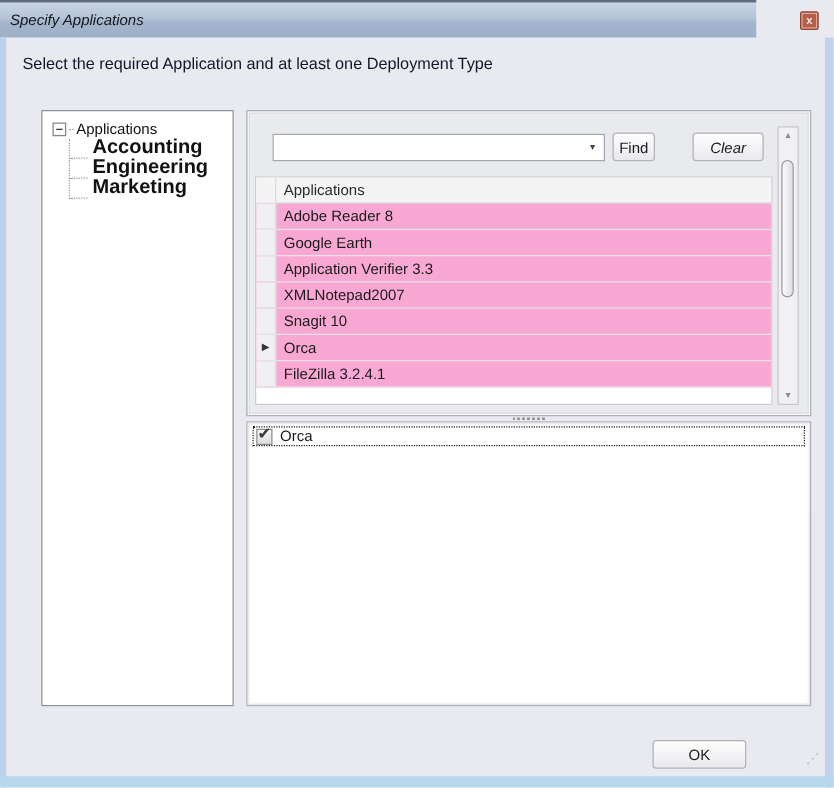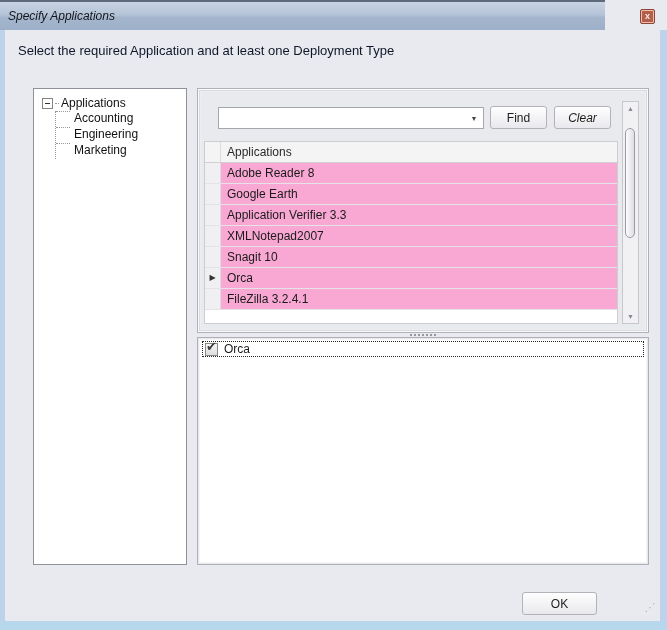--- a/index.html
+++ b/index.html
@@ -26,37 +26,37 @@
 
   
   .tree-panel{position:absolute;left:33px;top:88px;width:154px;height:477px;box-sizing:border-box;
     background:#fff;border:1px solid #8f9399;padding:6px 4px 0 8px;}
   .tree-root-row{display:flex;align-items:center;height:16px;font-size:12px;color:#111;}
   .expand-box{width:9px;height:9px;box-sizing:content-box;border:1px solid #848484;background:#fff;
     position:relative;flex:none;margin-right:2px;}
   .expand-box::after{content:"";position:absolute;left:2px;right:2px;top:4px;height:1px;background:#333;}
   .tree-root-row .stub{width:4px;border-top:1px dotted #9a9a9a;margin-right:2px;}
   .tree-children{margin-left:13px;border-left:1px dotted #9a9a9a;}
-  .tree-child{display:flex;align-items:flex-start;height:16px;font-size:12px;color:#111;}
+  .tree-child{display:flex;align-items:flex-end;height:16px;font-size:16px;color:#111;font-weight:bold;}
   .tree-child::before{content:"";width:14px;border-top:1px dotted #9a9a9a;margin-right:4px;flex:none;}
 
   
   .top-panel{position:absolute;left:197px;top:88px;width:452px;height:245px;box-sizing:border-box;
     border:1px solid #b0b0b8;background:#e9eaee;
     box-shadow:inset 0 0 0 1px #fafafc,inset 0 0 0 2px #dadade,inset 0 0 0 3px #eceef2;}
   .combo{position:absolute;left:20px;top:18px;width:266px;height:22px;box-sizing:border-box;
     background:#fff;border:1px solid #a6a6ae;}
   .combo input{position:absolute;left:2px;top:1px;width:240px;height:18px;border:none;outline:none;
     font-size:12px;font-family:"Liberation Sans",sans-serif;background:transparent;}
   .combo-arrow{position:absolute;right:1px;top:1px;bottom:1px;width:16px;display:flex;
     align-items:center;justify-content:center;font-size:7px;color:#44464c;}
   .btn{border:1px solid #b2b2b8;border-radius:3px;background:linear-gradient(#fefefe,#e9e9ed);
     font-size:12px;color:#1c1c1c;display:flex;align-items:center;justify-content:center;
     box-sizing:border-box;}
-  .btn-find{position:absolute;left:292px;top:17px;width:57px;height:23px;}
+  .btn-find{position:absolute;left:292px;top:17px;width:34px;height:23px;}
   .btn-clear{position:absolute;left:356px;top:17px;width:57px;height:23px;font-style:italic;}
 
   
   .grid{position:absolute;left:6px;top:52px;width:414px;height:183px;box-sizing:border-box;
     background:#fff;border:1px solid #ccccd2;overflow:hidden;}
   .grid-header,.grid-row{display:flex;height:21px;box-sizing:border-box;}
   .grid-header{background:#f4f4f4;border-bottom:1px solid #cfcfd4;}
   .grid-row{border-bottom:1px solid #e4e4e8;background:#f9a8d4;}
   .row-ind{width:15px;flex:none;background:#f0f0f2;border-right:1px solid #dcdce0;
     display:flex;align-items:center;justify-content:center;}

